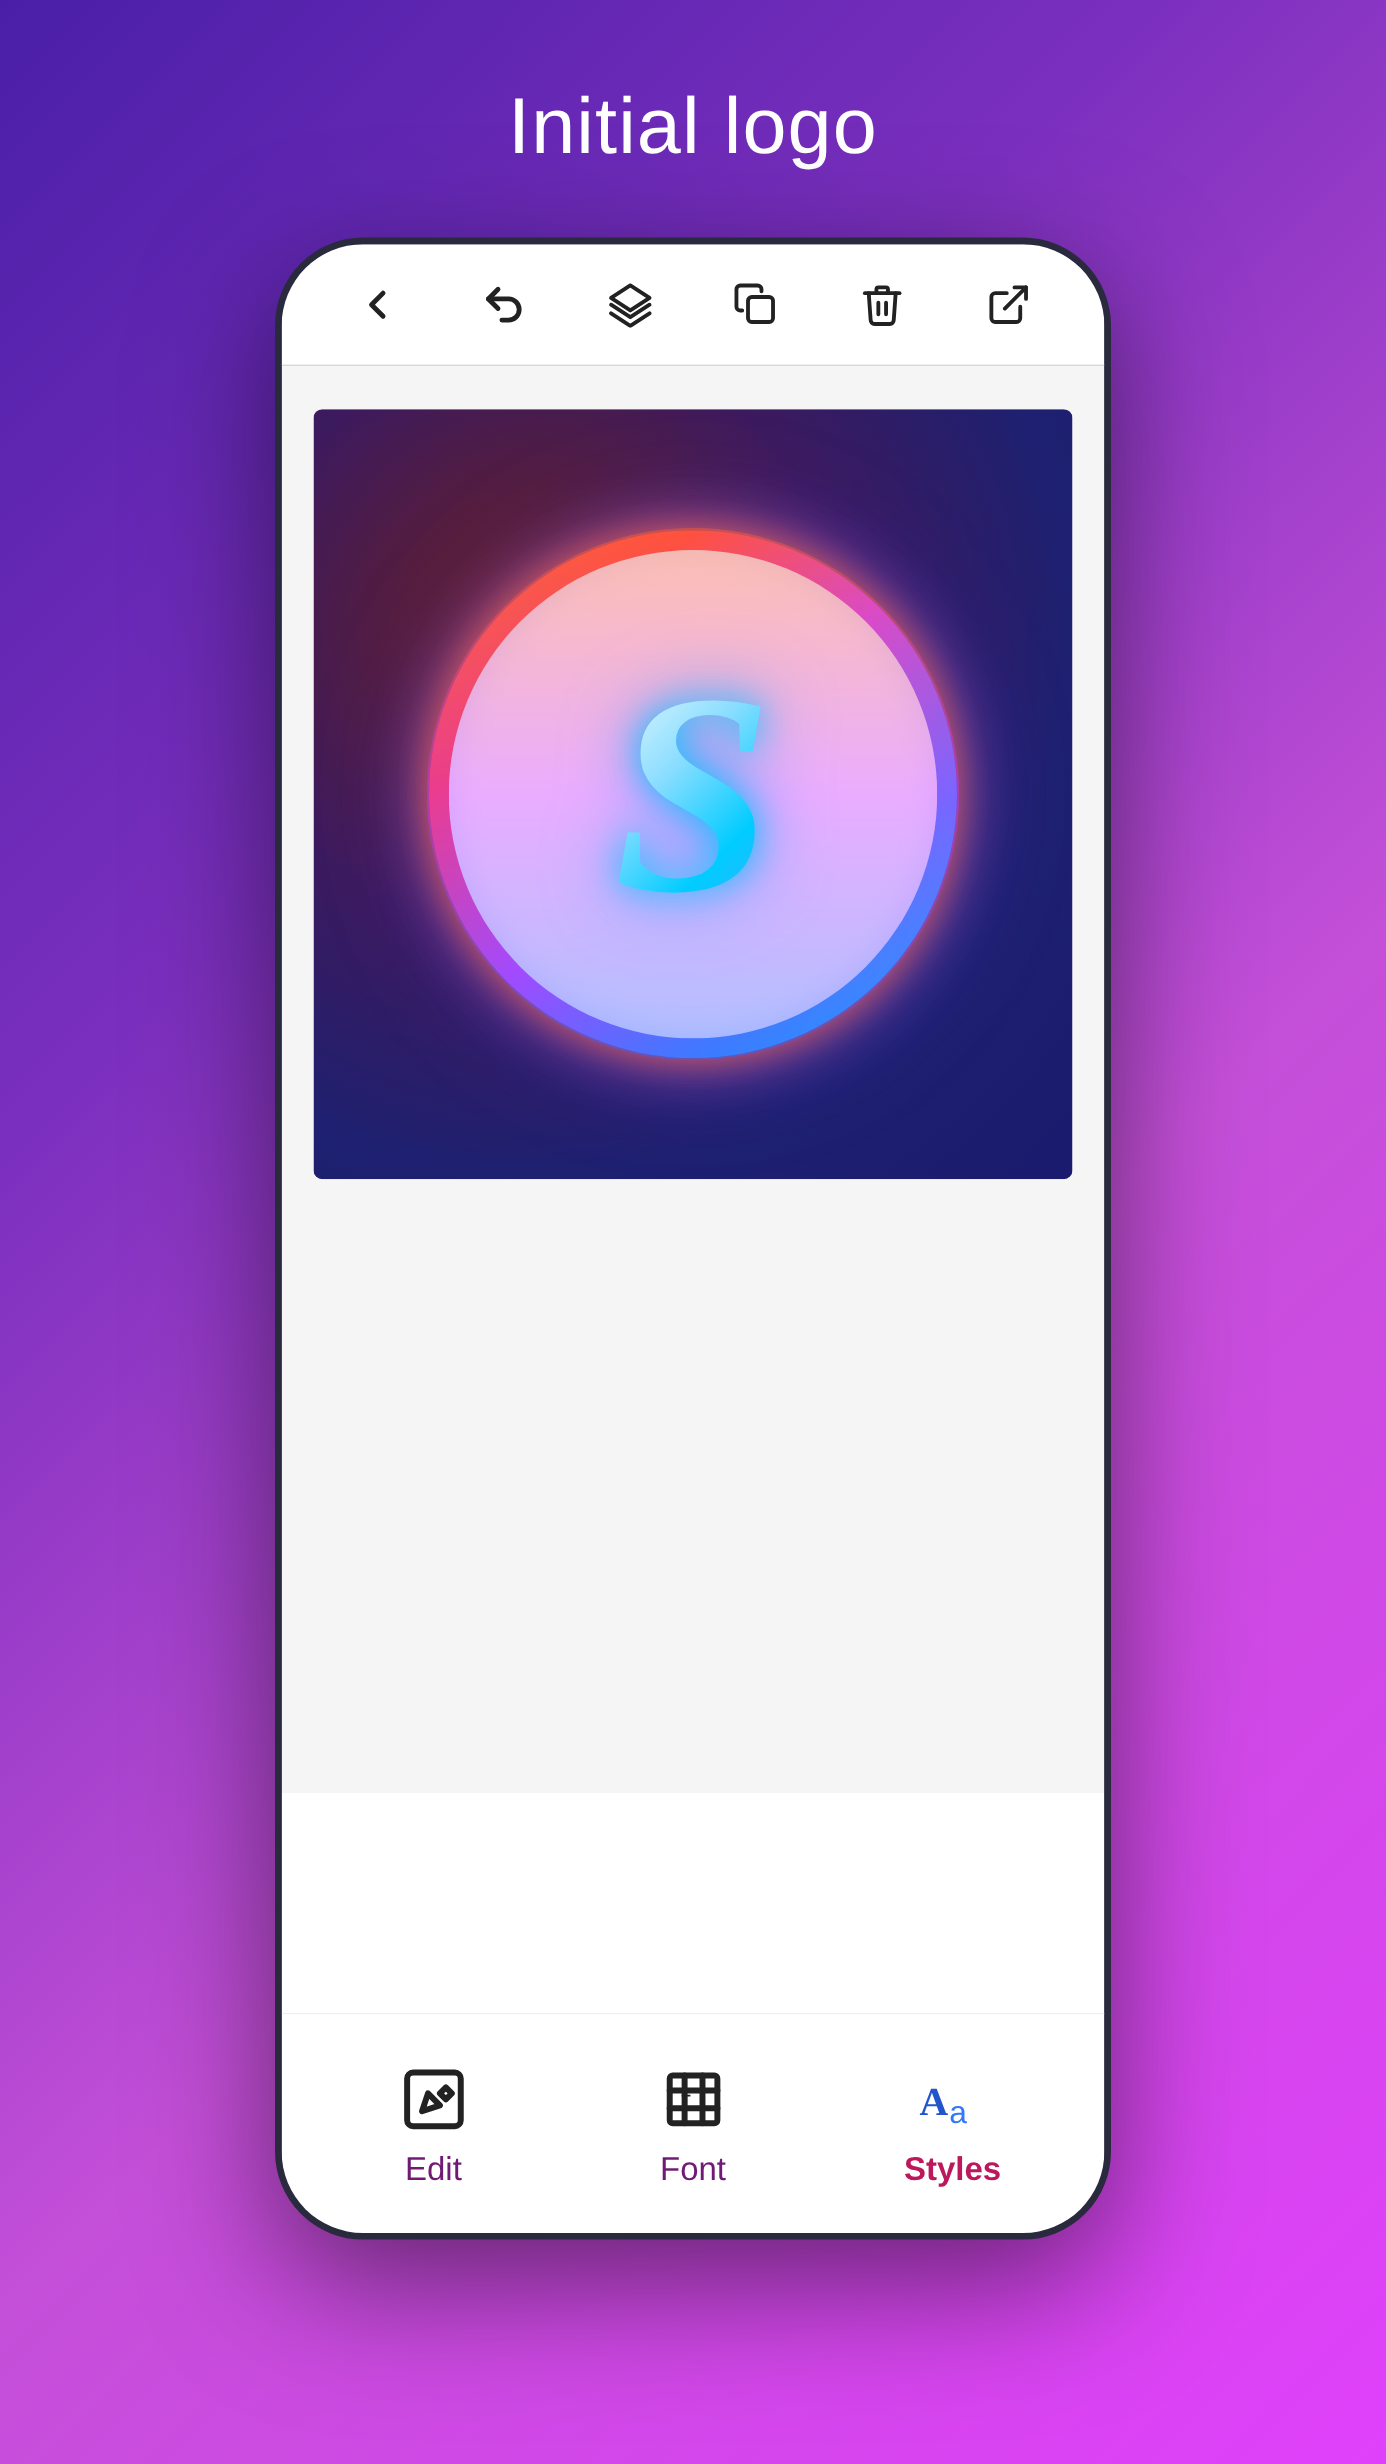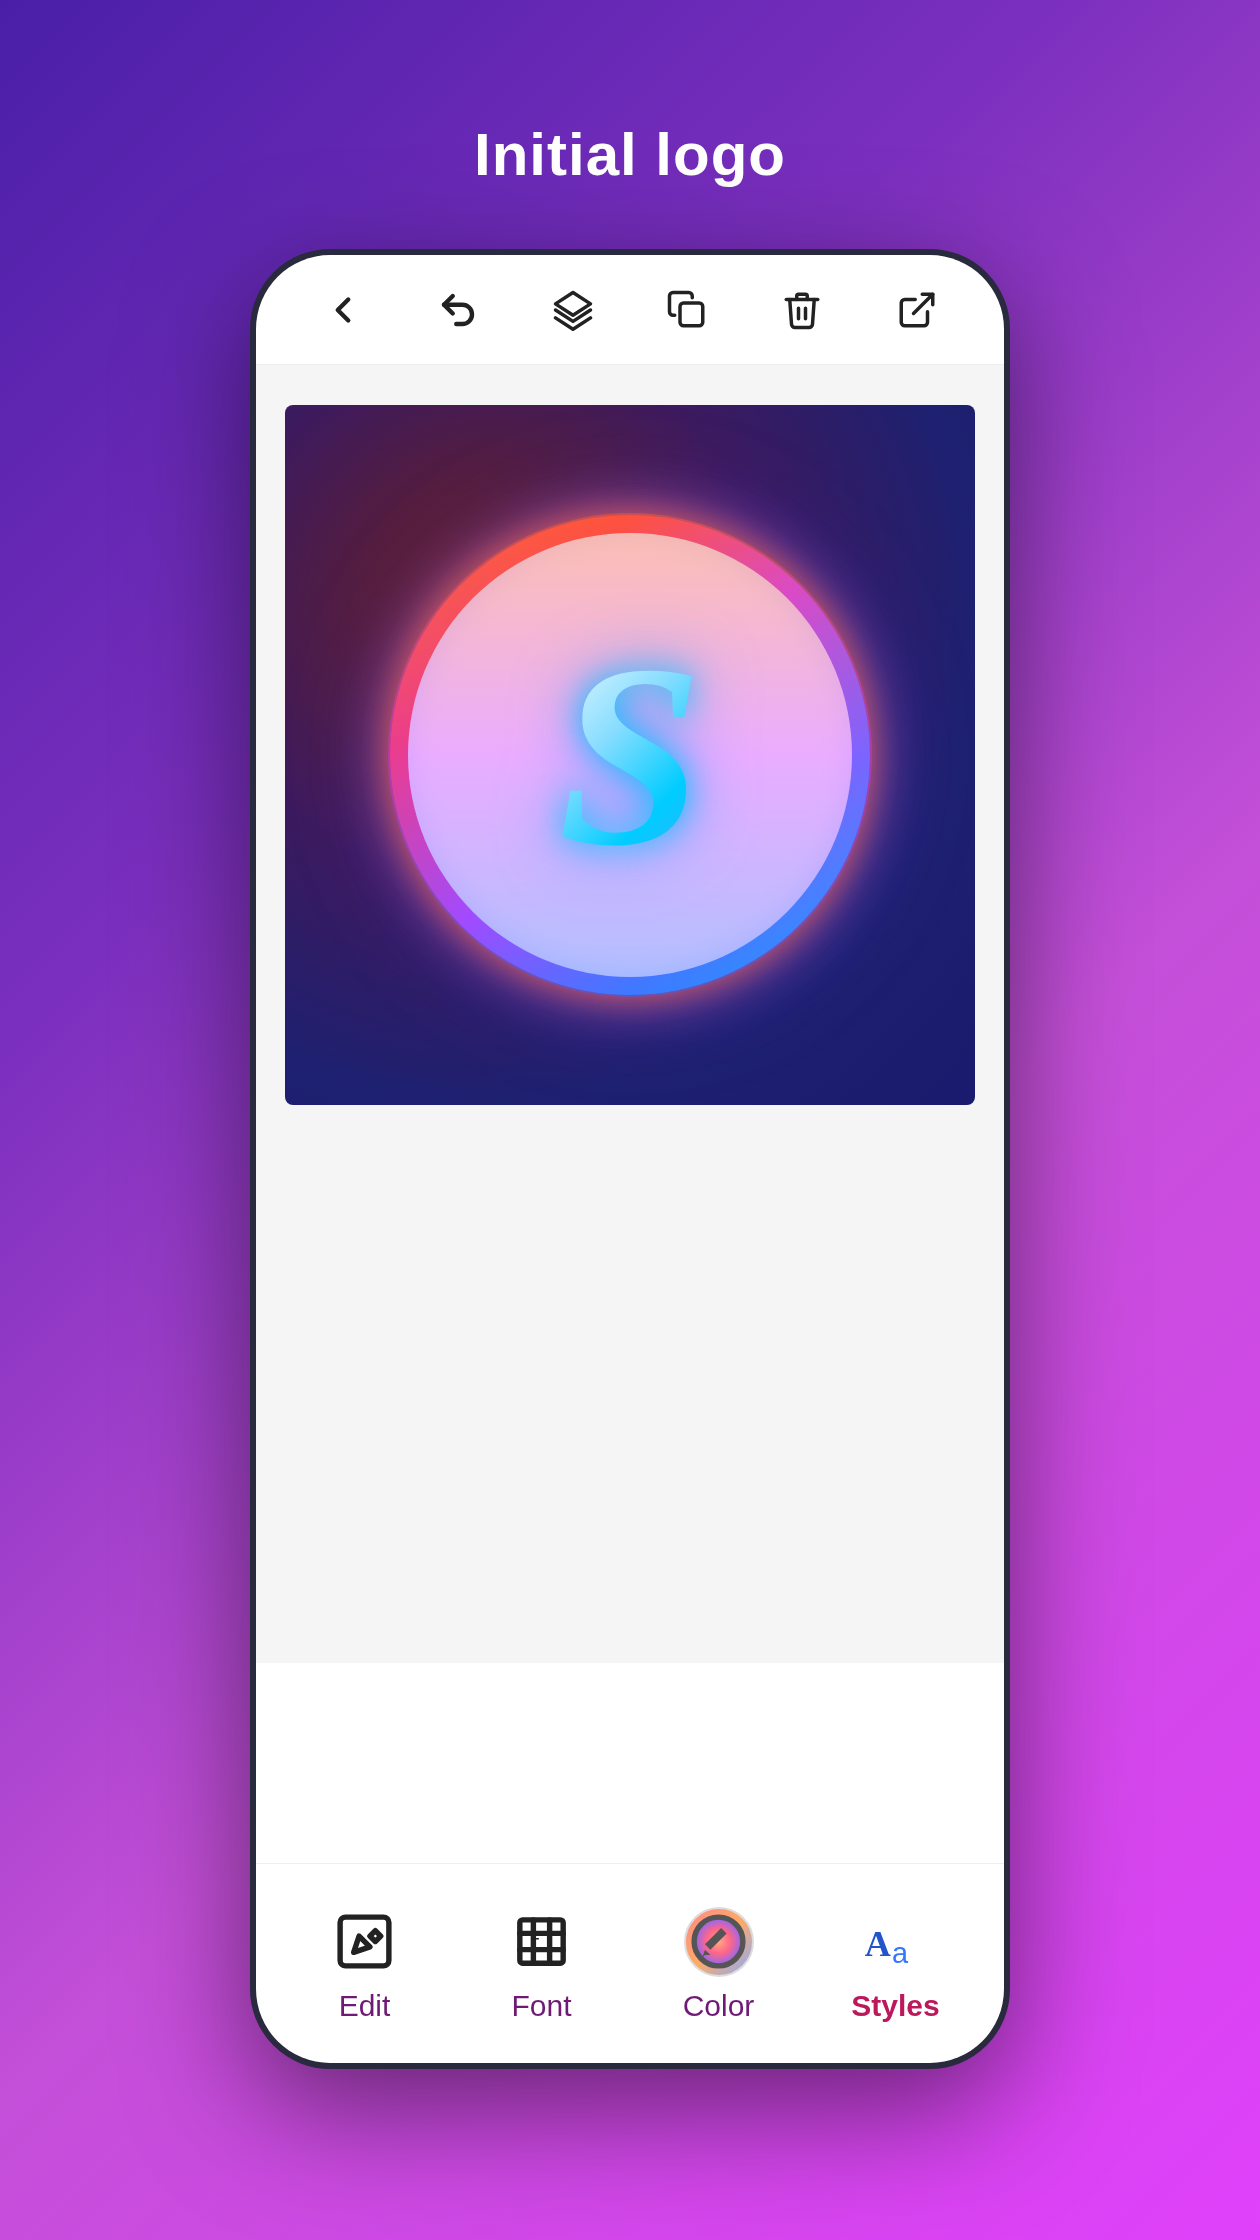--- a/index.html
+++ b/index.html
@@ -11,23 +11,23 @@
       font-family: -apple-system, BlinkMacSystemFont, 'Segoe UI', sans-serif;
       background: linear-gradient(135deg, #4a1fa8 0%, #7b2fbe 30%, #c44fd8 60%, #e040fb 100%);
       display: flex;
       flex-direction: column;
       align-items: center;
       justify-content: flex-start;
     }
 
     .page-title {
       color: white;
-      font-size: 60px;
-      font-weight: 700;
-      margin-top: 120px;
+      font-size: 72px;
+      font-weight: 400;
+      margin-top: 74px;
       margin-bottom: 60px;
       letter-spacing: 1px;
     }
 
     
     .phone-shell {
       width: 760px;
       height: 1820px;
       background: #1a1a2e;
       border-radius: 80px;
@@ -295,39 +295,20 @@
           <line x1="9" y1="4" x2="9" y2="20"></line>
           <line x1="15" y1="4" x2="15" y2="20"></line>
           <line x1="4" y1="9" x2="20" y2="9"></line>
           <line x1="4" y1="15" x2="20" y2="15"></line>
           <text x="8" y="14" font-size="5" fill="#222" stroke="none" font-weight="bold">T</text>
         </svg>
       </div>
       <span class="tool-label">Font</span>
     </div>
 
-    <div class="tool-item">
-      <div class="tool-icon">
-        <div class="color-tool-icon">
-          <svg viewBox="0 0 24 24" width="36" height="36" fill="none" stroke="#555" stroke-width="2">
-            <circle cx="12" cy="12" r="9" fill="url(#cg)"></circle>
-            <defs>
-              <radialGradient id="cg">
-                <stop offset="0%" stop-color="#ffaa88"></stop>
-                <stop offset="50%" stop-color="#ff6688"></stop>
-                <stop offset="100%" stop-color="#8866ff"></stop>
-              </radialGradient>
-            </defs>
-            <path d="M9 15l-2-2 6-6 2 2-6 6z" fill="#555" stroke="none"></path>
-            <path d="M7 17l-1 1 1-3 2 2-2 0z" fill="#555" stroke="none"></path>
-          </svg>
-        </div>
-      </div>
-      <span class="tool-label">Color</span>
-    </div>
 
 
     <div class="tool-item">
       <div class="tool-icon">
         <svg viewBox="0 0 36 36" fill="none" xmlns="http://www.w3.org/2000/svg">
           <text x="1" y="26" font-size="20" font-weight="700" fill="#2255cc" font-family="Georgia, serif">A</text>
           <text x="16" y="30" font-size="16" font-weight="400" fill="#3377ff" font-family="Arial, sans-serif">a</text>
         </svg>
       </div>
       <span class="tool-label-styles">Styles</span>

